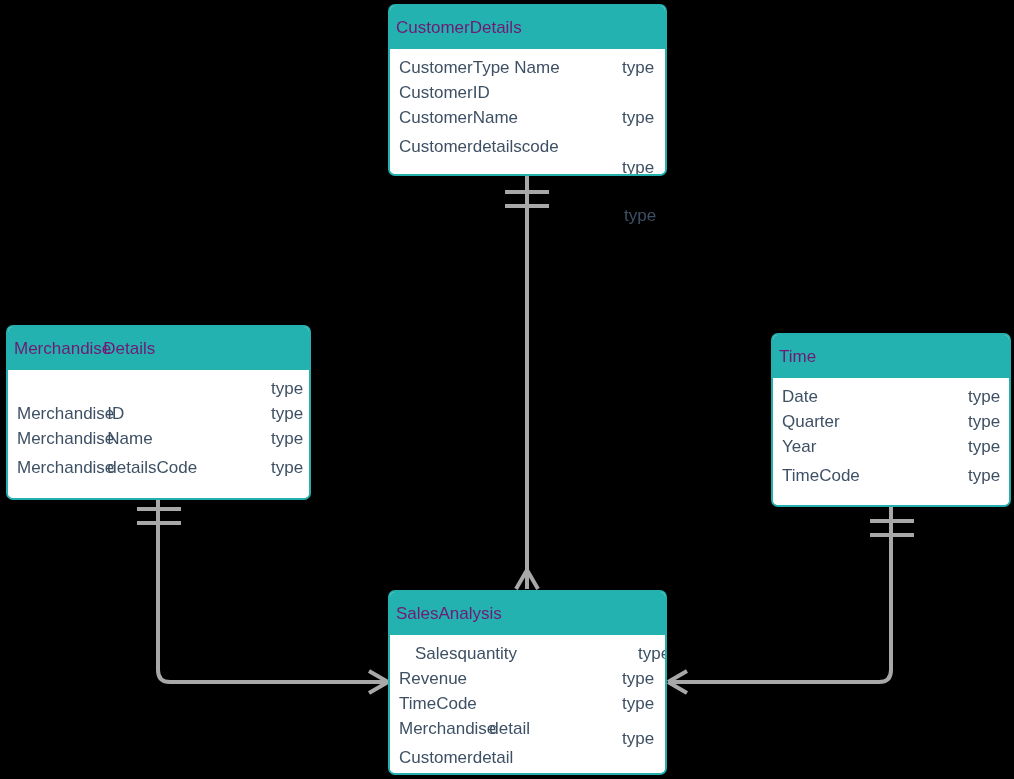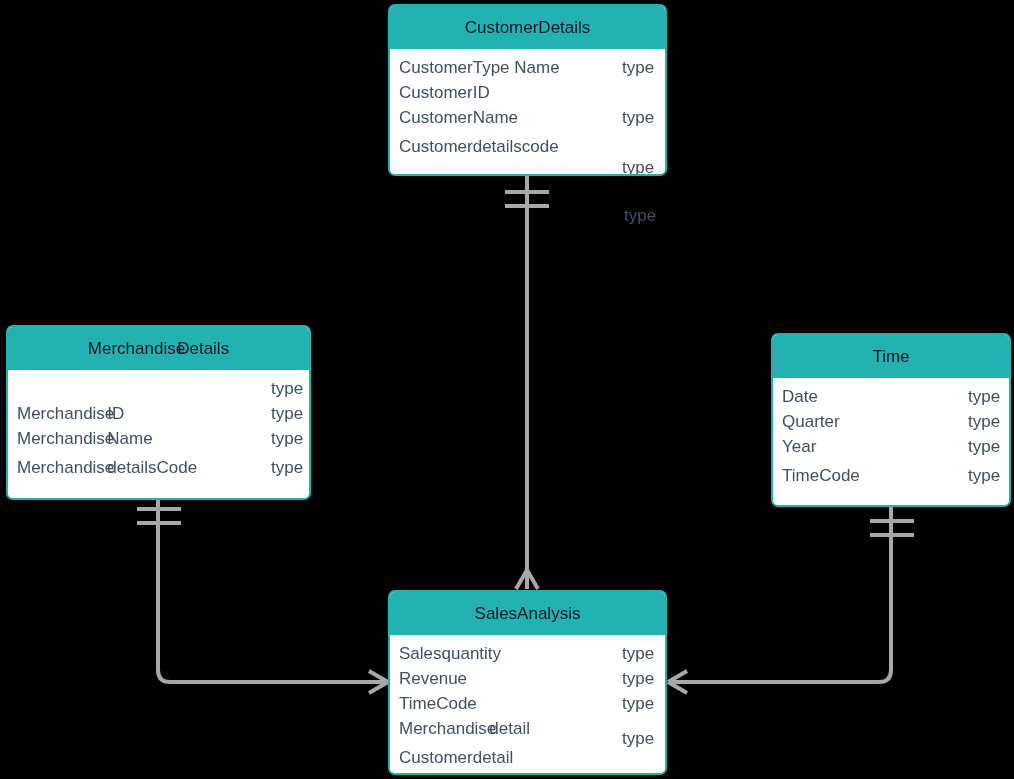--- a/index.html
+++ b/index.html
@@ -29,22 +29,21 @@
     position: absolute;
     box-sizing: border-box;
     background: #ffffff;
     border: 2px solid #23b0ae;
     border-radius: 7px;
     overflow: hidden;
     z-index: 5;
   }
   .entity-header {
     background: #23b2b0;
-    color: #0f172a;
-    text-align: center;
+    color: #701a75;
     font-size: 17px;
     line-height: 1;
     padding: 13px 6px 13px 6px;
     white-space: nowrap;
     overflow: hidden;
   }
   .entity-body {
     position: relative;
     background: #ffffff;
     padding: 16px;
@@ -189,21 +188,21 @@
       <div class="attr-row" style="top:85px;">
         <span class="attr-name">TimeCode</span>
         <span class="attr-type" style="left:195px;">type</span>
       </div>
     </div>
   </div>
 
   <div class="entity" style="left:388px; top:590px; width:279px; height:185px;">
     <div class="entity-header">SalesAnalysis</div>
     <div class="entity-body" style="height:141px;">
-      <div class="attr-row" style="top:6px;">
+      <div class="attr-row" style="top:6px;margin-left:16px;">
         <span class="attr-name">Salesquantity</span>
         <span class="attr-type" style="left:232px;">type</span>
       </div>
       <div class="attr-row" style="top:31px;">
         <span class="attr-name">Revenue</span>
         <span class="attr-type" style="left:232px;">type</span>
       </div>
       <div class="attr-row" style="top:56px;">
         <span class="attr-name">TimeCode</span>
         <span class="attr-type" style="left:232px;">type</span>

